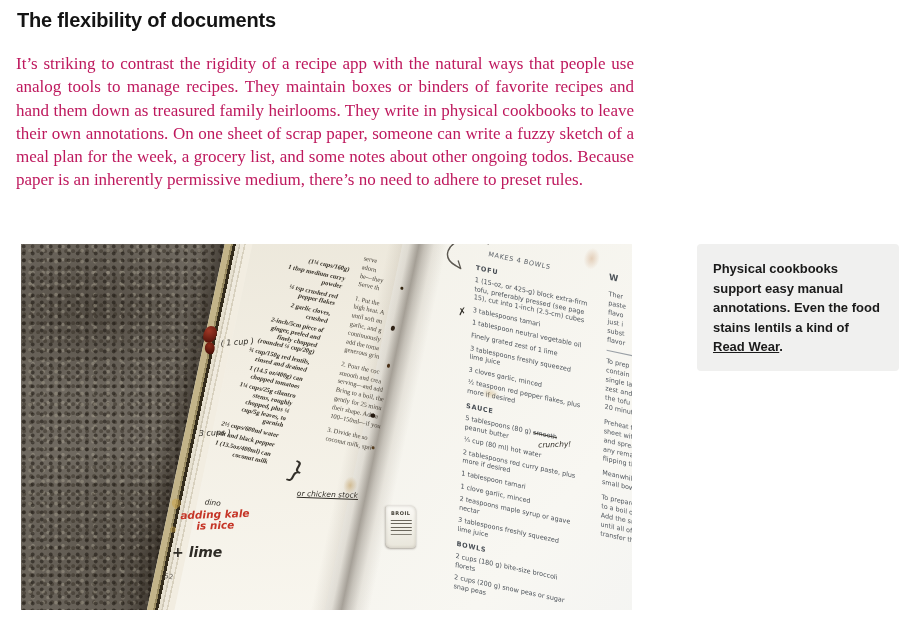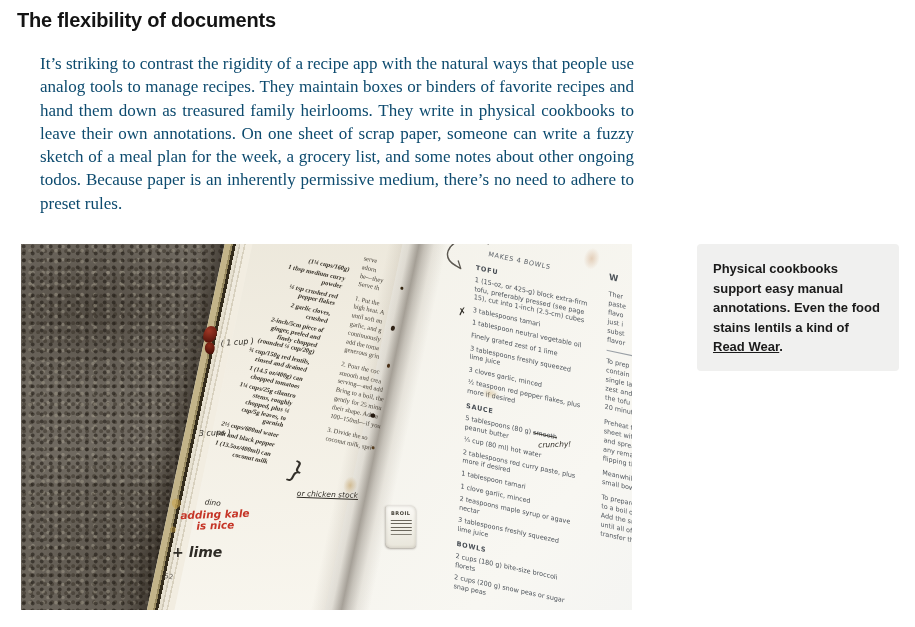--- a/index.html
+++ b/index.html
@@ -11,23 +11,22 @@
   }
 
   
   .article { position: absolute; left: 16px; top: 8px; width: 618px; }
   .page-title {
     font-family: "Liberation Sans", sans-serif;
     font-size: 20px; line-height: 25px; font-weight: 700;
     color: #141414; letter-spacing: -0.2px; margin: 0 0 19px 1px;
   }
   .body-text {
-    font-size: 17px; line-height: 23.3px; color: #0c4a6e;
+    font-size: 17px; line-height: 23.3px; color: #be185d;
     text-align: justify;
-    margin-left: 24px;
   }
 
   
   .margin-note {
     position: absolute; left: 697px; top: 244px; width: 202px;
     background: #f0f0ef; border-radius: 4px; padding: 15px 16px 14px 16px;
     font-family: "Liberation Sans", sans-serif;
     font-size: 13px; line-height: 19.5px; font-weight: 700; color: #1a1a1a;
   }
   .margin-note a { color: #1a1a1a; text-decoration: underline; }

